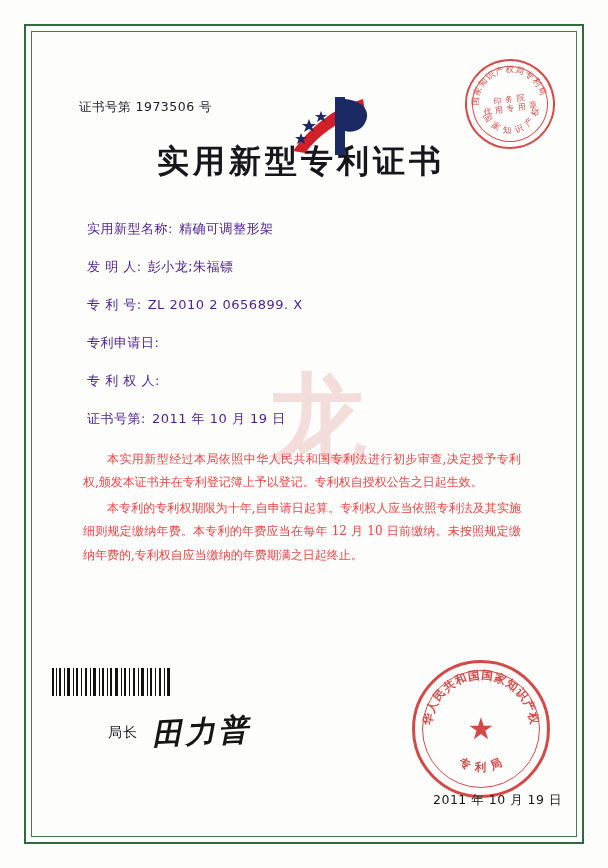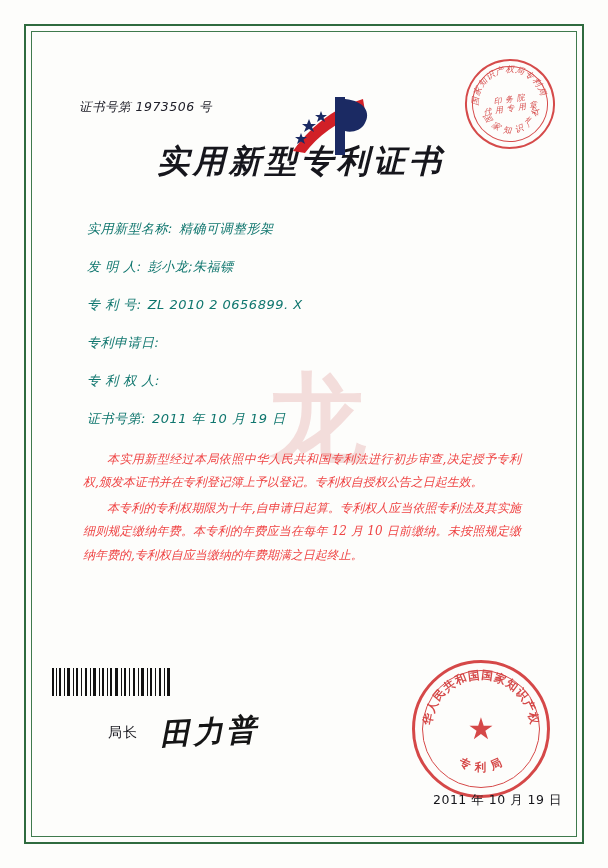--- a/index.html
+++ b/index.html
@@ -45,21 +45,20 @@
 
   
   .content {
     position: absolute;
     left: 31px;
     top: 31px;
     right: 31px;
     bottom: 31px;
     box-sizing: border-box;
     padding: 22px 32px 10px 26px;
-    font-style: italic;
   }
 
   
   .cert-no {
     font-size: 12.5px;
     color: #20202a;
     letter-spacing: 0.5px;
     margin-left: 22px;
     margin-top: 46px;
   }
@@ -125,21 +124,21 @@
     letter-spacing: 4px;
     color: #16161c;
     margin-top: 24px;
   }
 
   
   .fields {
     margin-top: 36px;
     margin-left: 30px;
     font-size: 13px;
-    color: #0f766e;
+    color: #4c1d95;
   }
   .field-row {
     display: flex;
     align-items: baseline;
     margin-bottom: 20px;
   }
   .field-label {
     white-space: nowrap;
     letter-spacing: 0.5px;
   }
@@ -180,21 +179,20 @@
     background: #111;
   }
 
   
   .director-row {
     position: absolute;
     left: 108px;
     top: 712px;
     display: flex;
     align-items: center;
-    gap: 8px;
   }
   .director-label {
     font-size: 14px;
     letter-spacing: 1px;
     color: #1b1b22;
   }
   .signature {
     margin-left: 14px;
     font-family: "DejaVu Serif", "Liberation Serif", serif;
     font-size: 30px;

